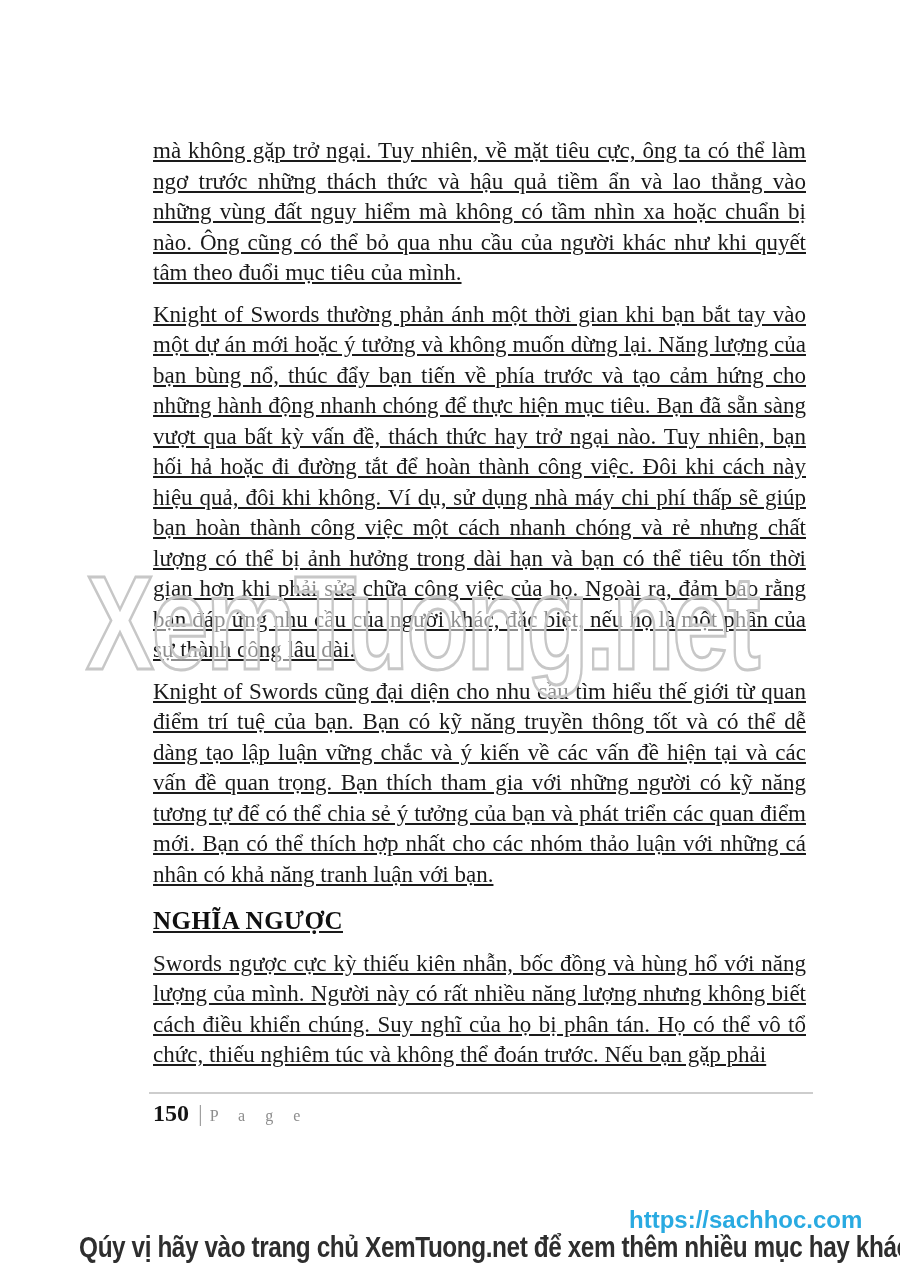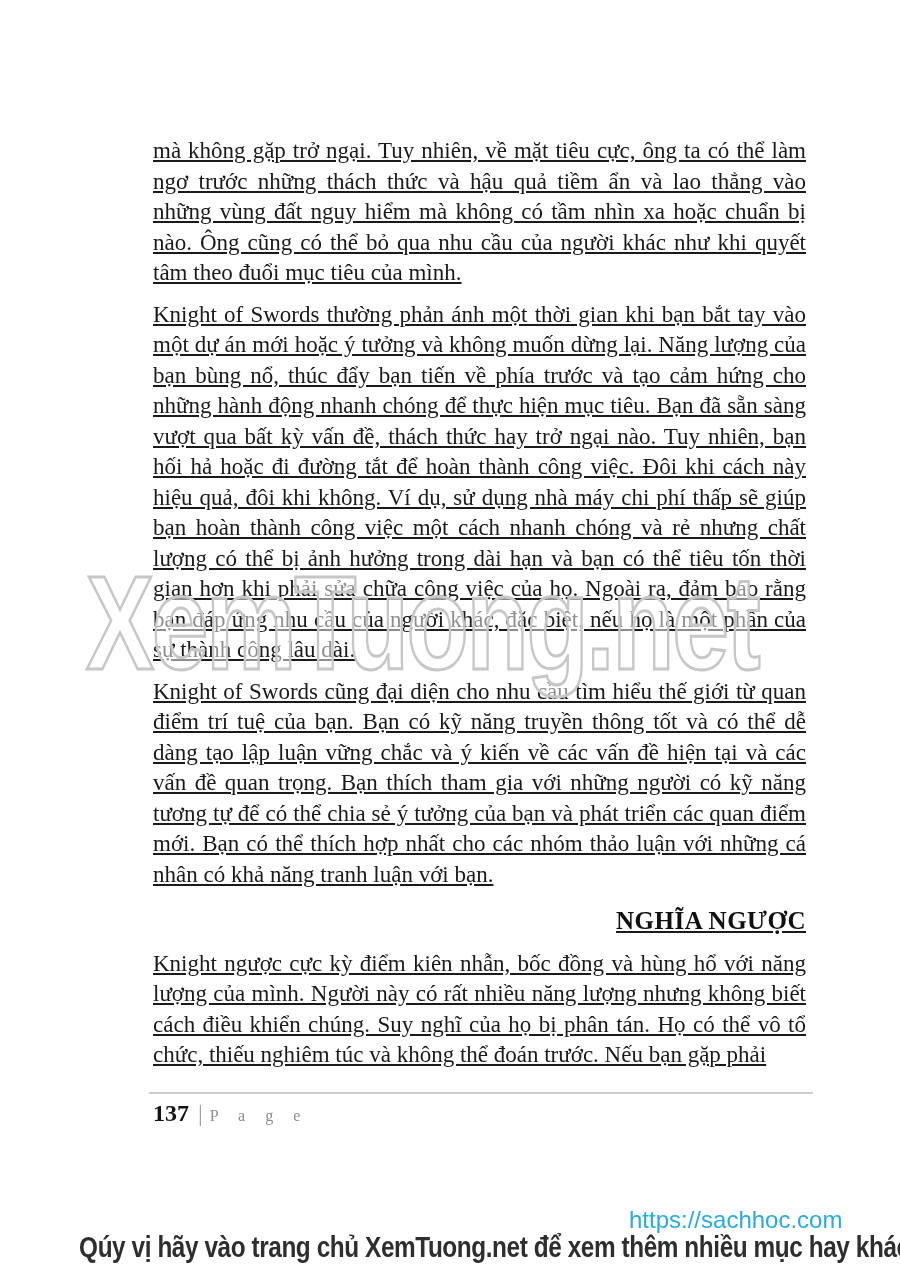--- a/index.html
+++ b/index.html
@@ -29,21 +29,21 @@
     text-decoration: underline;
   }
   .content p {
     margin: 0 0 11px 0;
   }
   .content h2 {
     font-size: 25px;
     font-weight: bold;
     margin: 16px 0 12px 0;
     letter-spacing: 0.5px;
-    text-align: right;
+    text-align: left;
     color: #101010;
   }
   .watermark {
     position: absolute;
     left: 86px;
     top: 556px;
     z-index: 5;
     font-family: "Liberation Sans", sans-serif;
     font-weight: bold;
     font-size: 134px;
@@ -88,20 +88,21 @@
     position: absolute;
     left: 629px;
     top: 1207px;
     z-index: 6;
     font-family: "Liberation Sans", sans-serif;
     font-size: 24px;
     line-height: 26px;
     color: var(--link-blue, #29aae1);
     text-decoration: none;
     white-space: nowrap;
+    font-weight: bold;
   }
   .banner {
     position: absolute;
     left: 0;
     top: 1229px;
     width: 900px;
     text-align: center;
     z-index: 4;
   }
   .banner-text {
@@ -120,29 +121,29 @@
 </head>
 <body>
 
 <div>
 
   <main class="content">
     <p>mà không gặp trở ngại. Tuy nhiên, về mặt tiêu cực, ông ta có thể làm ngơ trước những thách thức và hậu quả tiềm ẩn và lao thẳng vào những vùng đất nguy hiểm mà không có tầm nhìn xa hoặc chuẩn bị nào. Ông cũng có thể bỏ qua nhu cầu của người khác như khi quyết tâm theo đuổi mục tiêu của mình.</p>
     <p>Knight of Swords thường phản ánh một thời gian khi bạn bắt tay vào một dự án mới hoặc ý tưởng và không muốn dừng lại. Năng lượng của bạn bùng nổ, thúc đẩy bạn tiến về phía trước và tạo cảm hứng cho những hành động nhanh chóng để thực hiện mục tiêu. Bạn đã sẵn sàng vượt qua bất kỳ vấn đề, thách thức hay trở ngại nào. Tuy nhiên, bạn hối hả hoặc đi đường tắt để hoàn thành công việc. Đôi khi cách này hiệu quả, đôi khi không. Ví dụ, sử dụng nhà máy chi phí thấp sẽ giúp bạn hoàn thành công việc một cách nhanh chóng và rẻ nhưng chất lượng có thể bị ảnh hưởng trong dài hạn và bạn có thể tiêu tốn thời gian hơn khi phải sửa chữa công việc của họ. Ngoài ra, đảm bảo rằng bạn đáp ứng nhu cầu của người khác, đặc biệt, nếu họ là một phần của sự thành công lâu dài.</p>
     <p>Knight of Swords cũng đại diện cho nhu cầu tìm hiểu thế giới từ quan điểm trí tuệ của bạn. Bạn có kỹ năng truyền thông tốt và có thể dễ dàng tạo lập luận vững chắc và ý kiến về các vấn đề hiện tại và các vấn đề quan trọng. Bạn thích tham gia với những người có kỹ năng tương tự để có thể chia sẻ ý tưởng của bạn và phát triển các quan điểm mới. Bạn có thể thích hợp nhất cho các nhóm thảo luận với những cá nhân có khả năng tranh luận với bạn.</p>
     <h2>NGHĨA NGƯỢC</h2>
-    <p>Knight ngược cực kỳ điểm kiên nhẫn, bốc đồng và hùng hổ với năng lượng của mình. Người này có rất nhiều năng lượng nhưng không biết cách điều khiển chúng. Suy nghĩ của họ bị phân tán. Họ có thể vô tổ chức, thiếu nghiêm túc và không thể đoán trước. Nếu bạn gặp phải</p>
+    <p>Swords ngược cực kỳ thiếu kiên nhẫn, bốc đồng và hùng hổ với năng lượng của mình. Người này có rất nhiều năng lượng nhưng không biết cách điều khiển chúng. Suy nghĩ của họ bị phân tán. Họ có thể vô tổ chức, thiếu nghiêm túc và không thể đoán trước. Nếu bạn gặp phải</p>
   </main>
 
   <div class="watermark">XemTuong.net</div>
 
   <div class="footer-rule"></div>
 
   <div class="page-footer">
-    <span class="num">137</span><span class="sep">|</span><span class="plabel">P a g e</span>
+    <span class="num">150</span><span class="sep">|</span><span class="plabel">P a g e</span>
   </div>
 
   <a href="#" class="sachhoc-link">https://sachhoc.com</a>
 
   <div class="banner">
     <span class="banner-text">Qúy vị hãy vào trang chủ XemTuong.net để xem thêm nhiều mục hay khác</span>
   </div>
 
 </div>
 

